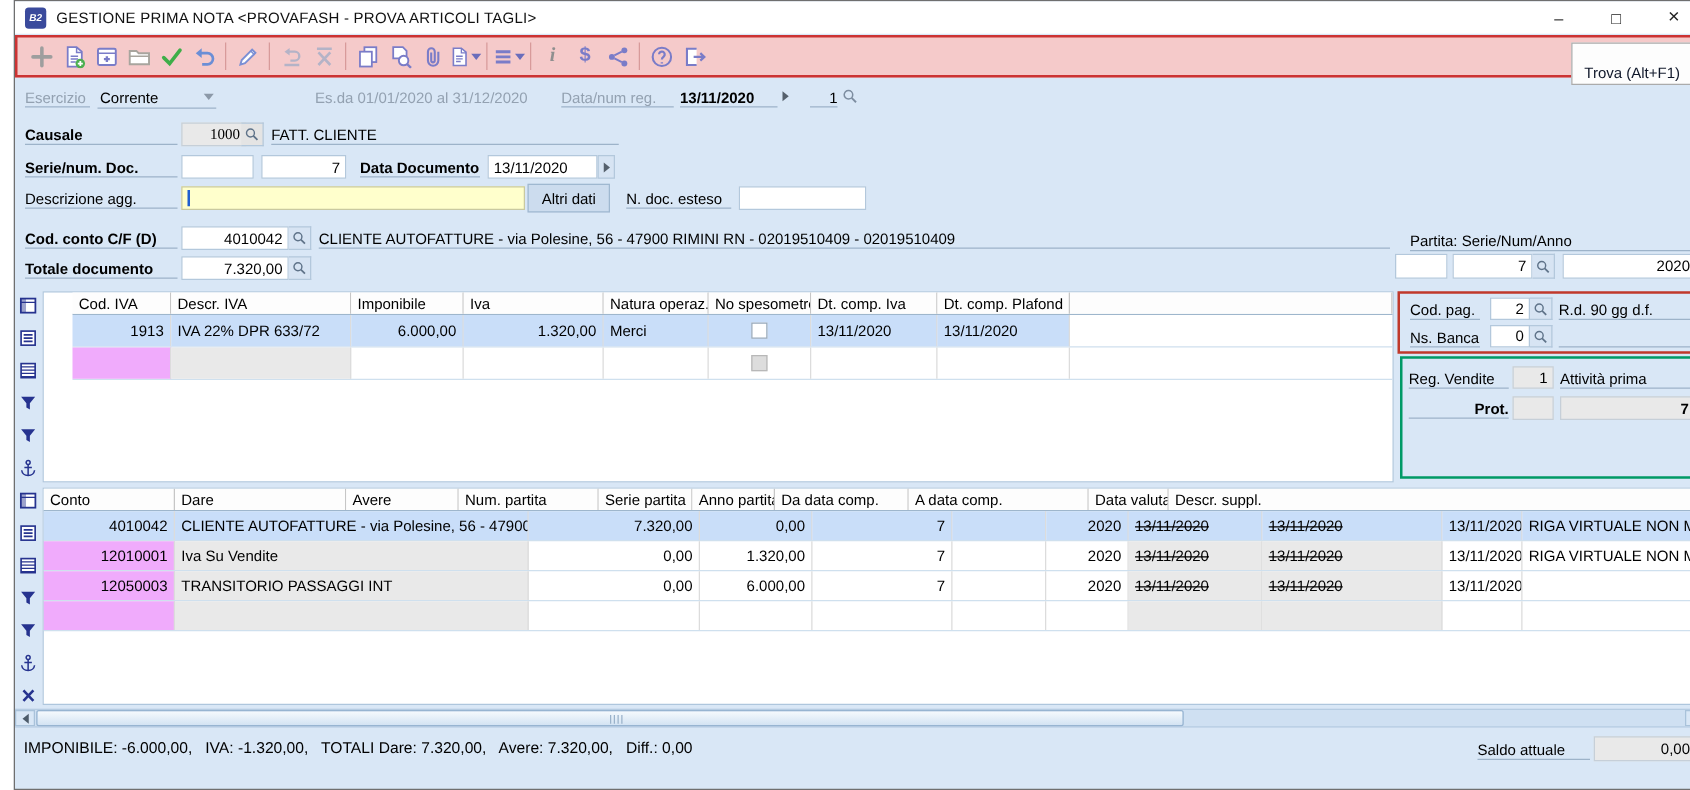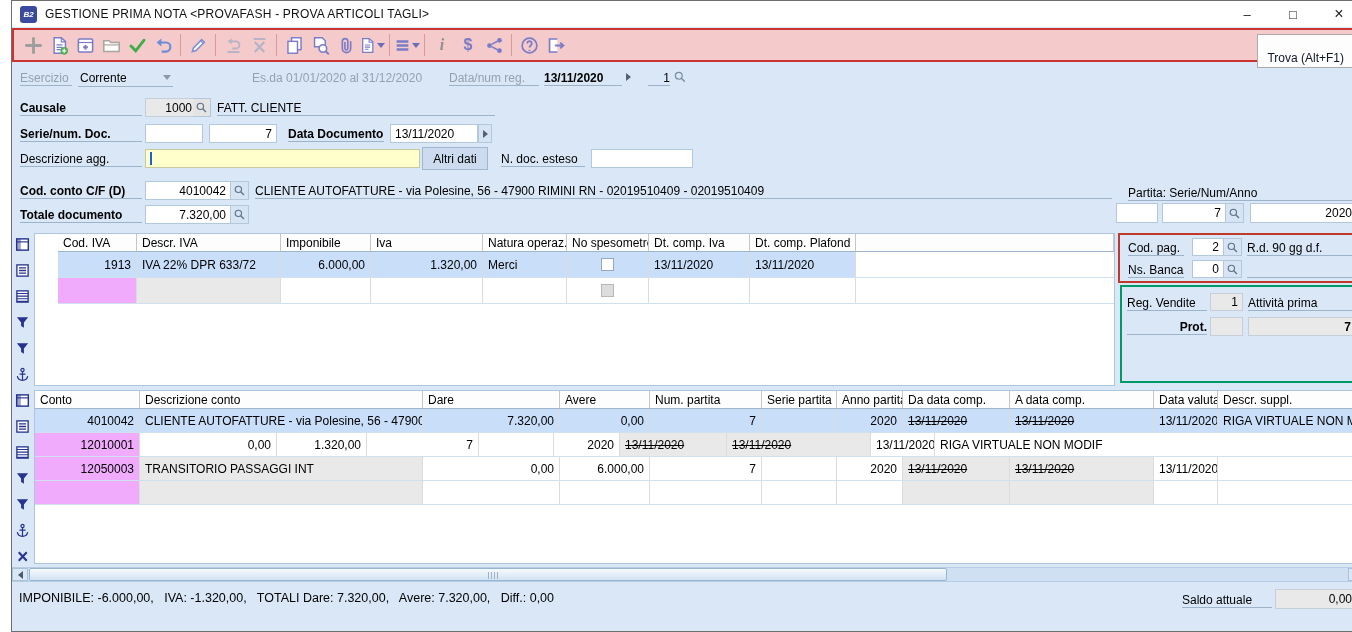--- a/index.html
+++ b/index.html
@@ -310,21 +310,21 @@
   <div class="lbl gray" style="left:240px; top:70px;">Es.da 01/01/2020 al 31/12/2020</div>
   <div class="lbl gray uline" style="left:437px; top:70px; width:90px;">Data/num reg.</div>
   <div class="lbl b uline" style="left:532px; top:70px; width:78px;">13/11/2020</div>
   <span class="tri-r" style="position:absolute; left:614px; top:72px;"></span>
   <div class="lbl uline" style="left:636px; top:70px; width:22px; text-align:right;">1</div>
   <span class="abs" style="left:661px; top:69px; width:14px; height:14px; color:#7d8da0;"><svg width="14" height="14">
         <use href="#s-mag"></use>
       </svg></span>
 
   <div class="lbl b uline" style="left:8px; top:100px; width:122px;">Causale</div>
-  <div class="field dis r" style="left:133px; top:97px; width:52px;">1000</div>
+  <div class="field dis r" style="left:133px; top:97px; width:52px;font-family:Liberation Serif, serif;">1000</div>
   <span class="magbtn" style="left:181px; top:97px; background:#e4e4e4;">
       <svg>
         <use href="#s-mag"></use>
       </svg>
     </span>
   <div class="lbl uline" style="left:205px; top:100px; width:278px;">FATT. CLIENTE</div>
 
   <div class="lbl b uline" style="left:8px; top:126px; width:122px;">Serie/num. Doc.</div>
   <div class="field" style="left:133px; top:123px; width:58px;"></div>
   <div class="field r" style="left:197px; top:123px; width:68px;">7</div>
@@ -482,21 +482,20 @@
           <use href="#s-anchor"></use>
         </svg></span>
     <span class="si" style="margin-bottom:0"><svg>
           <use href="#s-xmark"></use>
         </svg></span>
   </div>
 
   <div class="grid" style="left:22px; top:389px; width:1329px; height:174px;">
     <div class="grow head" style="height:18px;">
       <span class="gc" style="width:105px;">Conto</span>
-      <span class="gc" style="width:283px;">Descrizione conto</span>
       <span class="gc" style="width:137px;">Dare</span>
       <span class="gc" style="width:90px;">Avere</span>
       <span class="gc" style="width:112px;">Num. partita</span>
       <span class="gc" style="width:75px;">Serie partita</span>
       <span class="gc" style="width:66px;">Anno partita</span>
       <span class="gc" style="width:107px;">Da data comp.</span>
       <span class="gc" style="width:144px;">A data comp.</span>
       <span class="gc" style="width:64px;">Data valuta</span>
       <span class="gc nob" style="flex:1;">Descr. suppl.</span>
     </div>
@@ -508,20 +507,21 @@
       <span class="gc num sel" style="width:112px;">7</span>
       <span class="gc sel" style="width:75px;"></span>
       <span class="gc num sel" style="width:66px;">2020</span>
       <span class="gc sel strike" style="width:107px;">13/11/2020</span>
       <span class="gc sel strike" style="width:144px;">13/11/2020</span>
       <span class="gc sel" style="width:64px;">13/11/2020</span>
       <span class="gc sel nob" style="flex:1;">RIGA VIRTUALE NON MODIF</span>
     </div>
     <div class="grow" style="height:24px;">
       <span class="gc num greenc" style="width:105px;">12010001</span>
+      <span class="gc grayc" style="width:283px;">Iva Su Vendite</span>
       <span class="gc num" style="width:137px;">0,00</span>
       <span class="gc num" style="width:90px;">1.320,00</span>
       <span class="gc num" style="width:112px;">7</span>
       <span class="gc" style="width:75px;"></span>
       <span class="gc num" style="width:66px;">2020</span>
       <span class="gc grayc strike" style="width:107px;">13/11/2020</span>
       <span class="gc grayc strike" style="width:144px;">13/11/2020</span>
       <span class="gc" style="width:64px;">13/11/2020</span>
       <span class="gc nob" style="flex:1;">RIGA VIRTUALE NON MODIF</span>
     </div>

